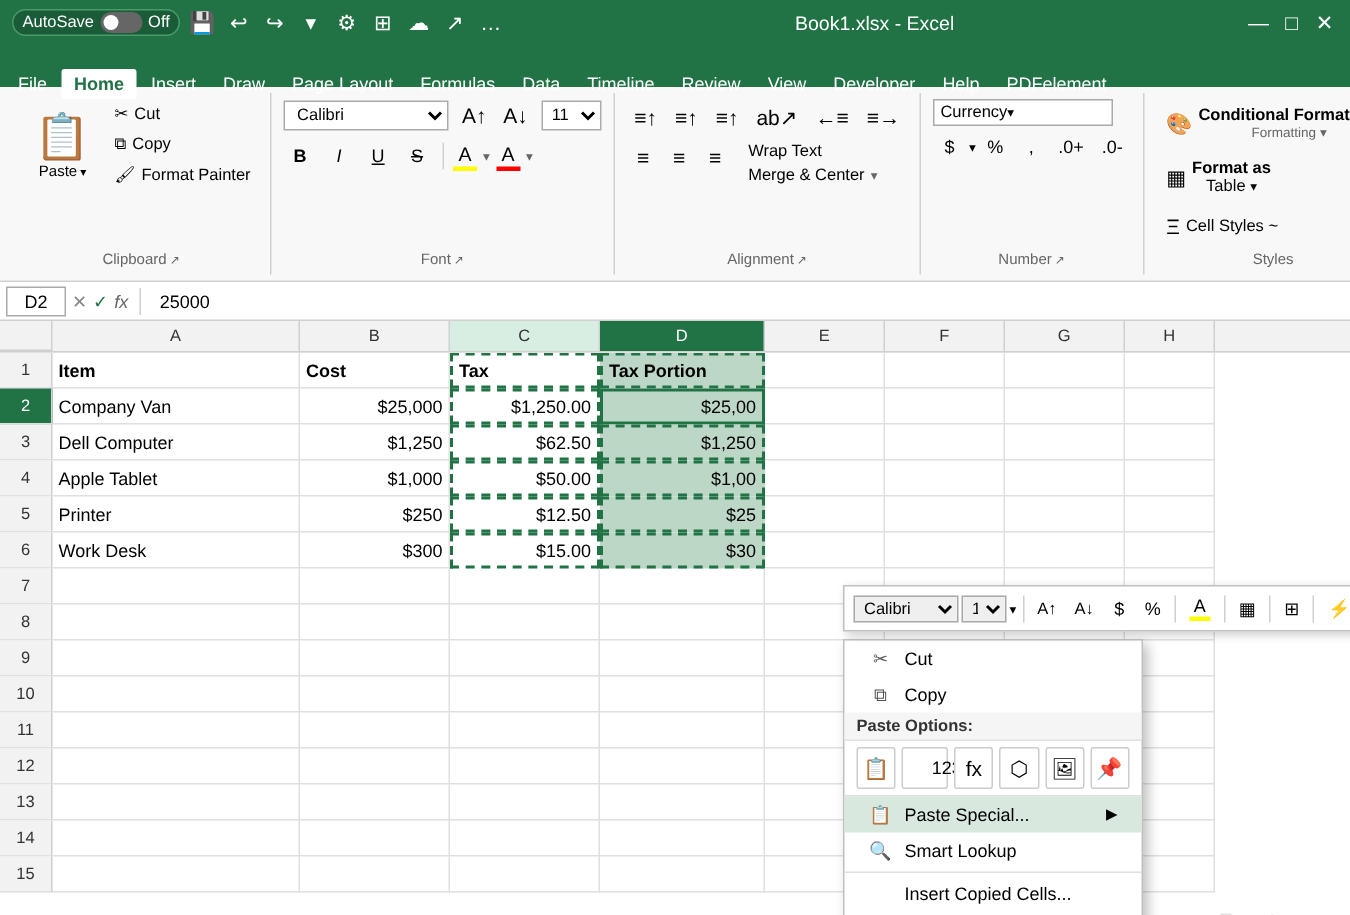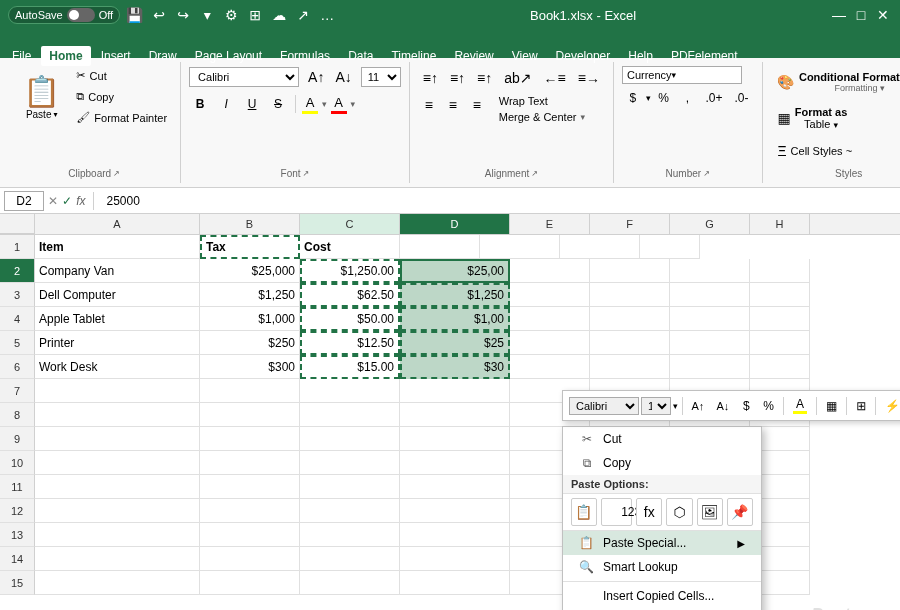--- a/index.html
+++ b/index.html
@@ -582,22 +582,23 @@
     <div class="col-header col-f">F</div>
     <div class="col-header col-g">G</div>
     <div class="col-header col-h">H</div>
   </div>
 
   <div class="spreadsheet-body">
 
     <div class="spreadsheet-row">
       <div class="row-number">1</div>
       <div class="cell col-a header-cell">Item</div>
+      <div class="cell col-b header-cell">Cost</div>
       <div class="cell col-c header-cell" style="border: 2px dashed #217346;">Tax</div>
-      <div class="cell col-b header-cell">Cost</div>
+      <div class="cell col-d header-cell" style="background:#bdd7c7; border: 2px dashed #217346;">Tax Portion</div>
       <div class="cell col-e"></div>
       <div class="cell col-f"></div>
       <div class="cell col-g"></div>
       <div class="cell col-h"></div>
     </div>
 
     <div class="spreadsheet-row">
       <div class="row-number selected">2</div>
       <div class="cell col-a">Company Van</div>
       <div class="cell col-b right-align">$25,000</div>

